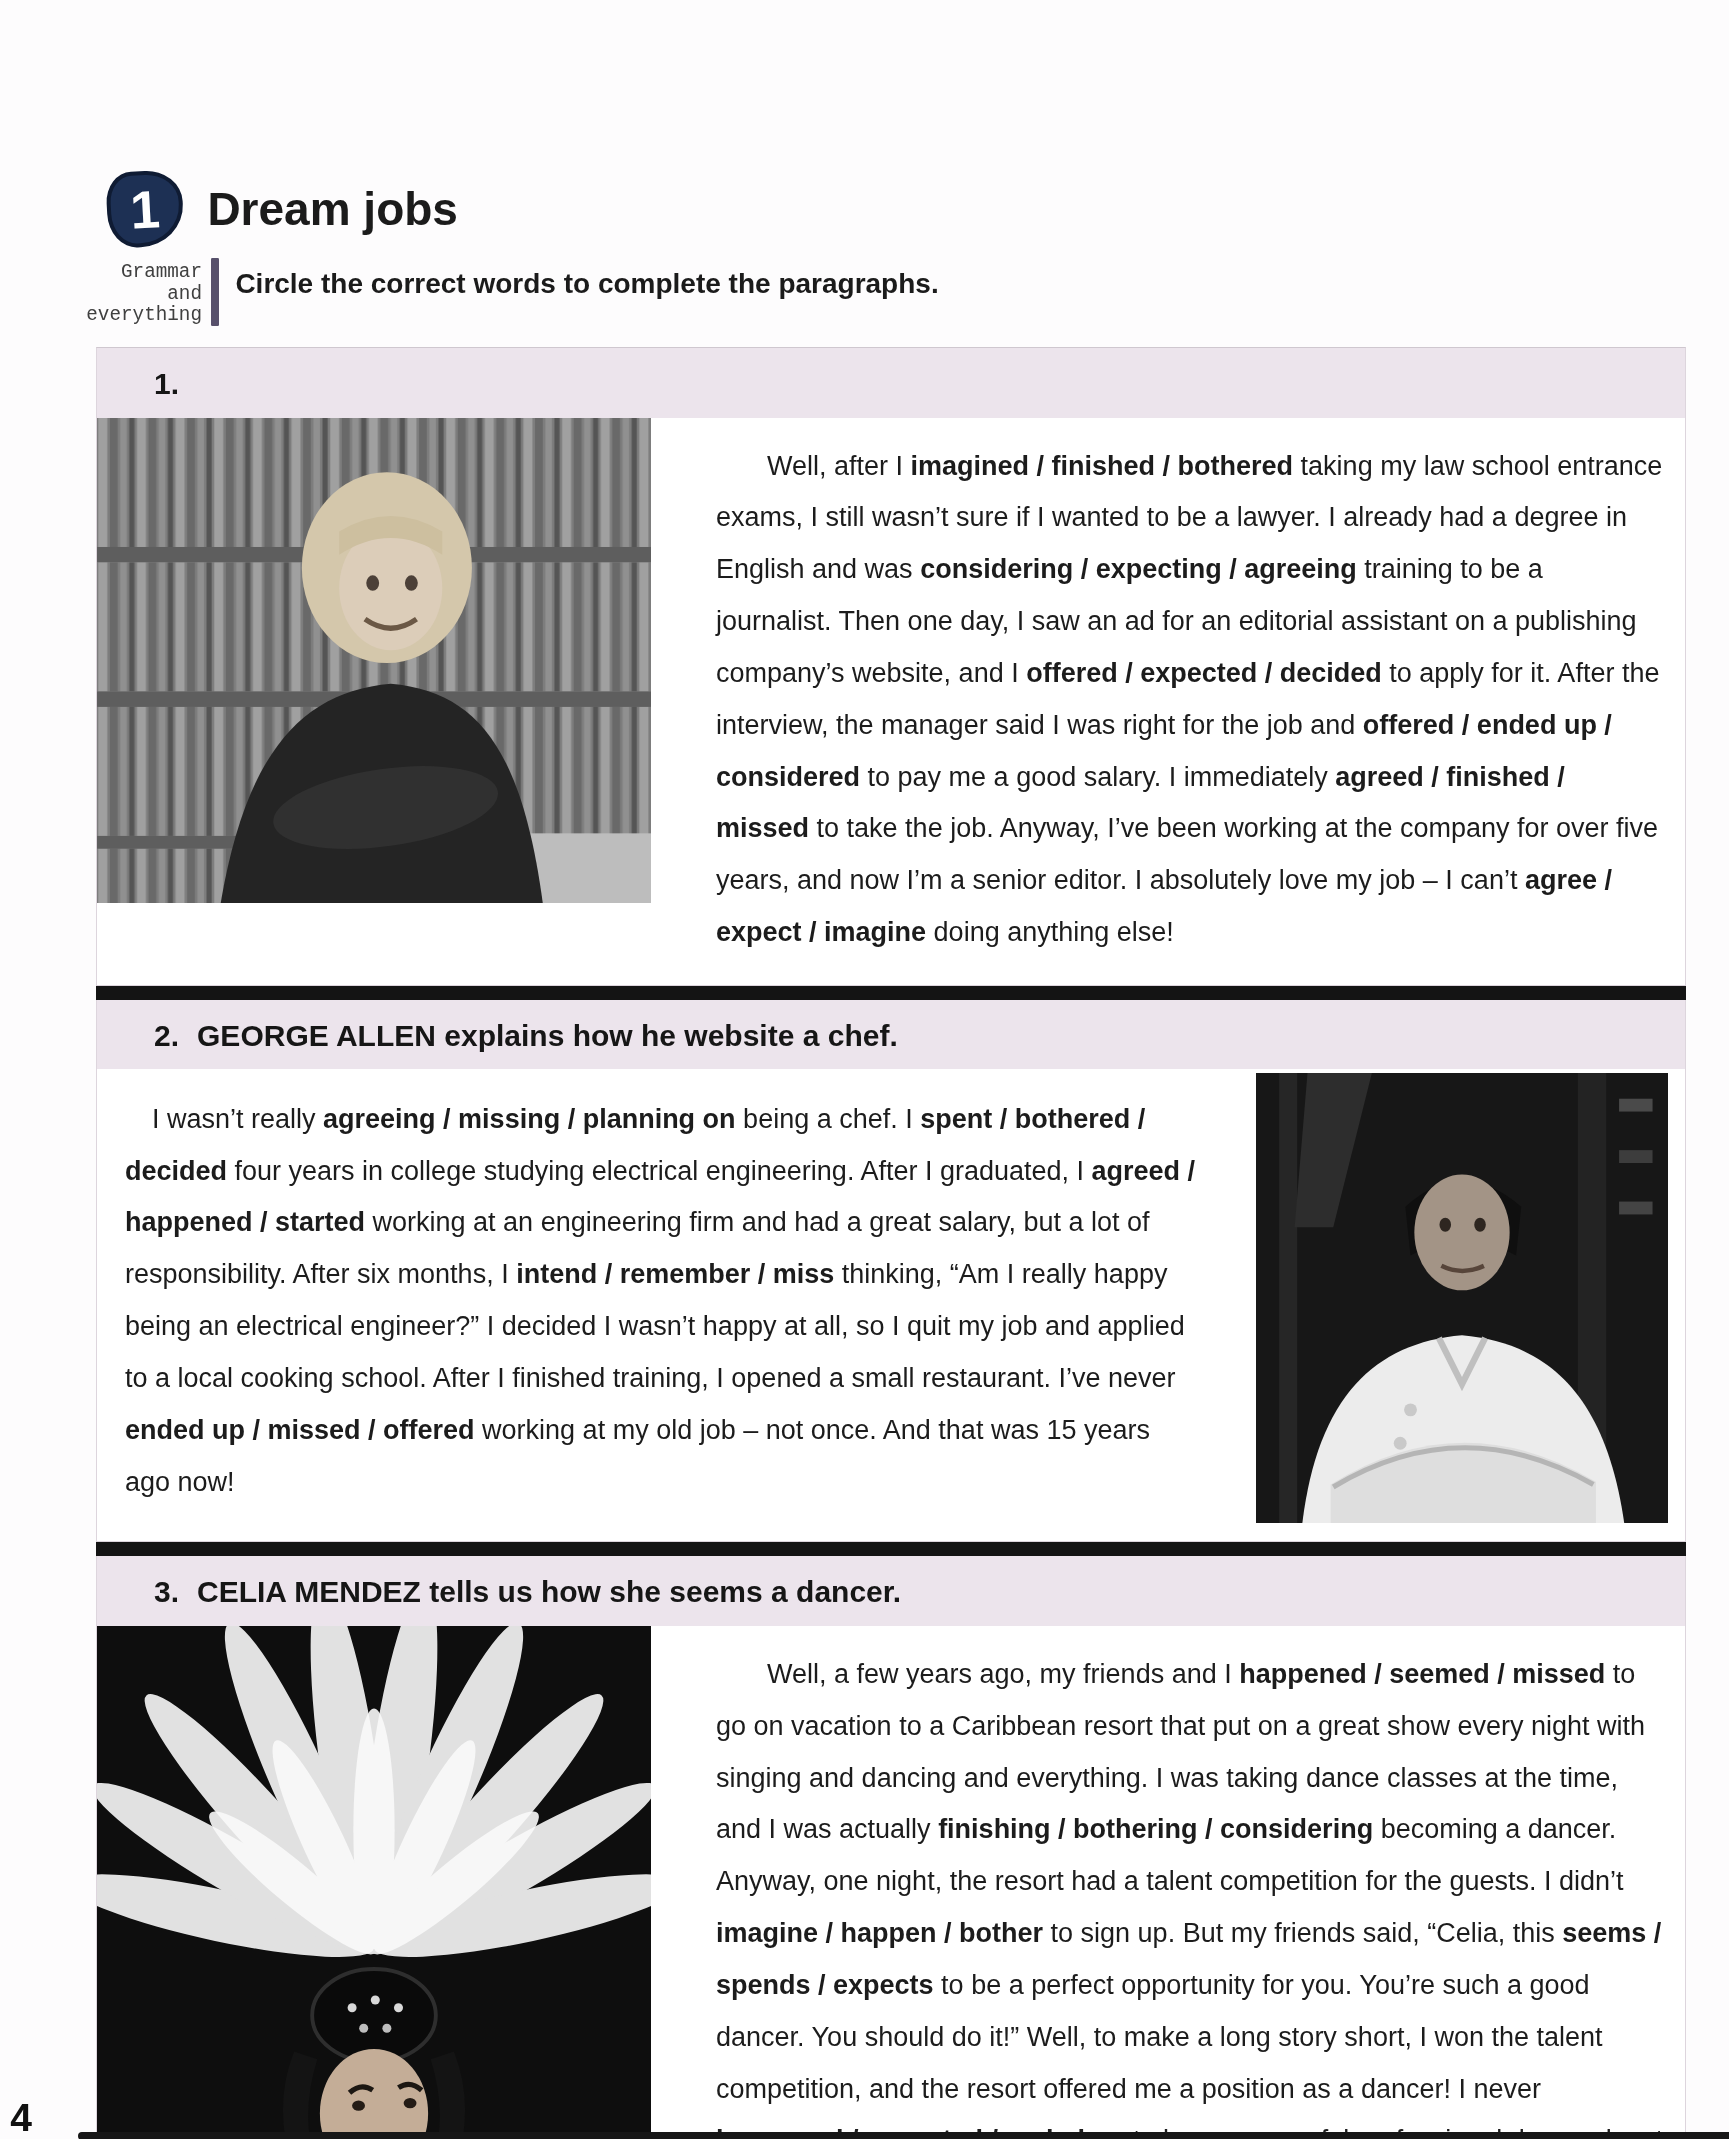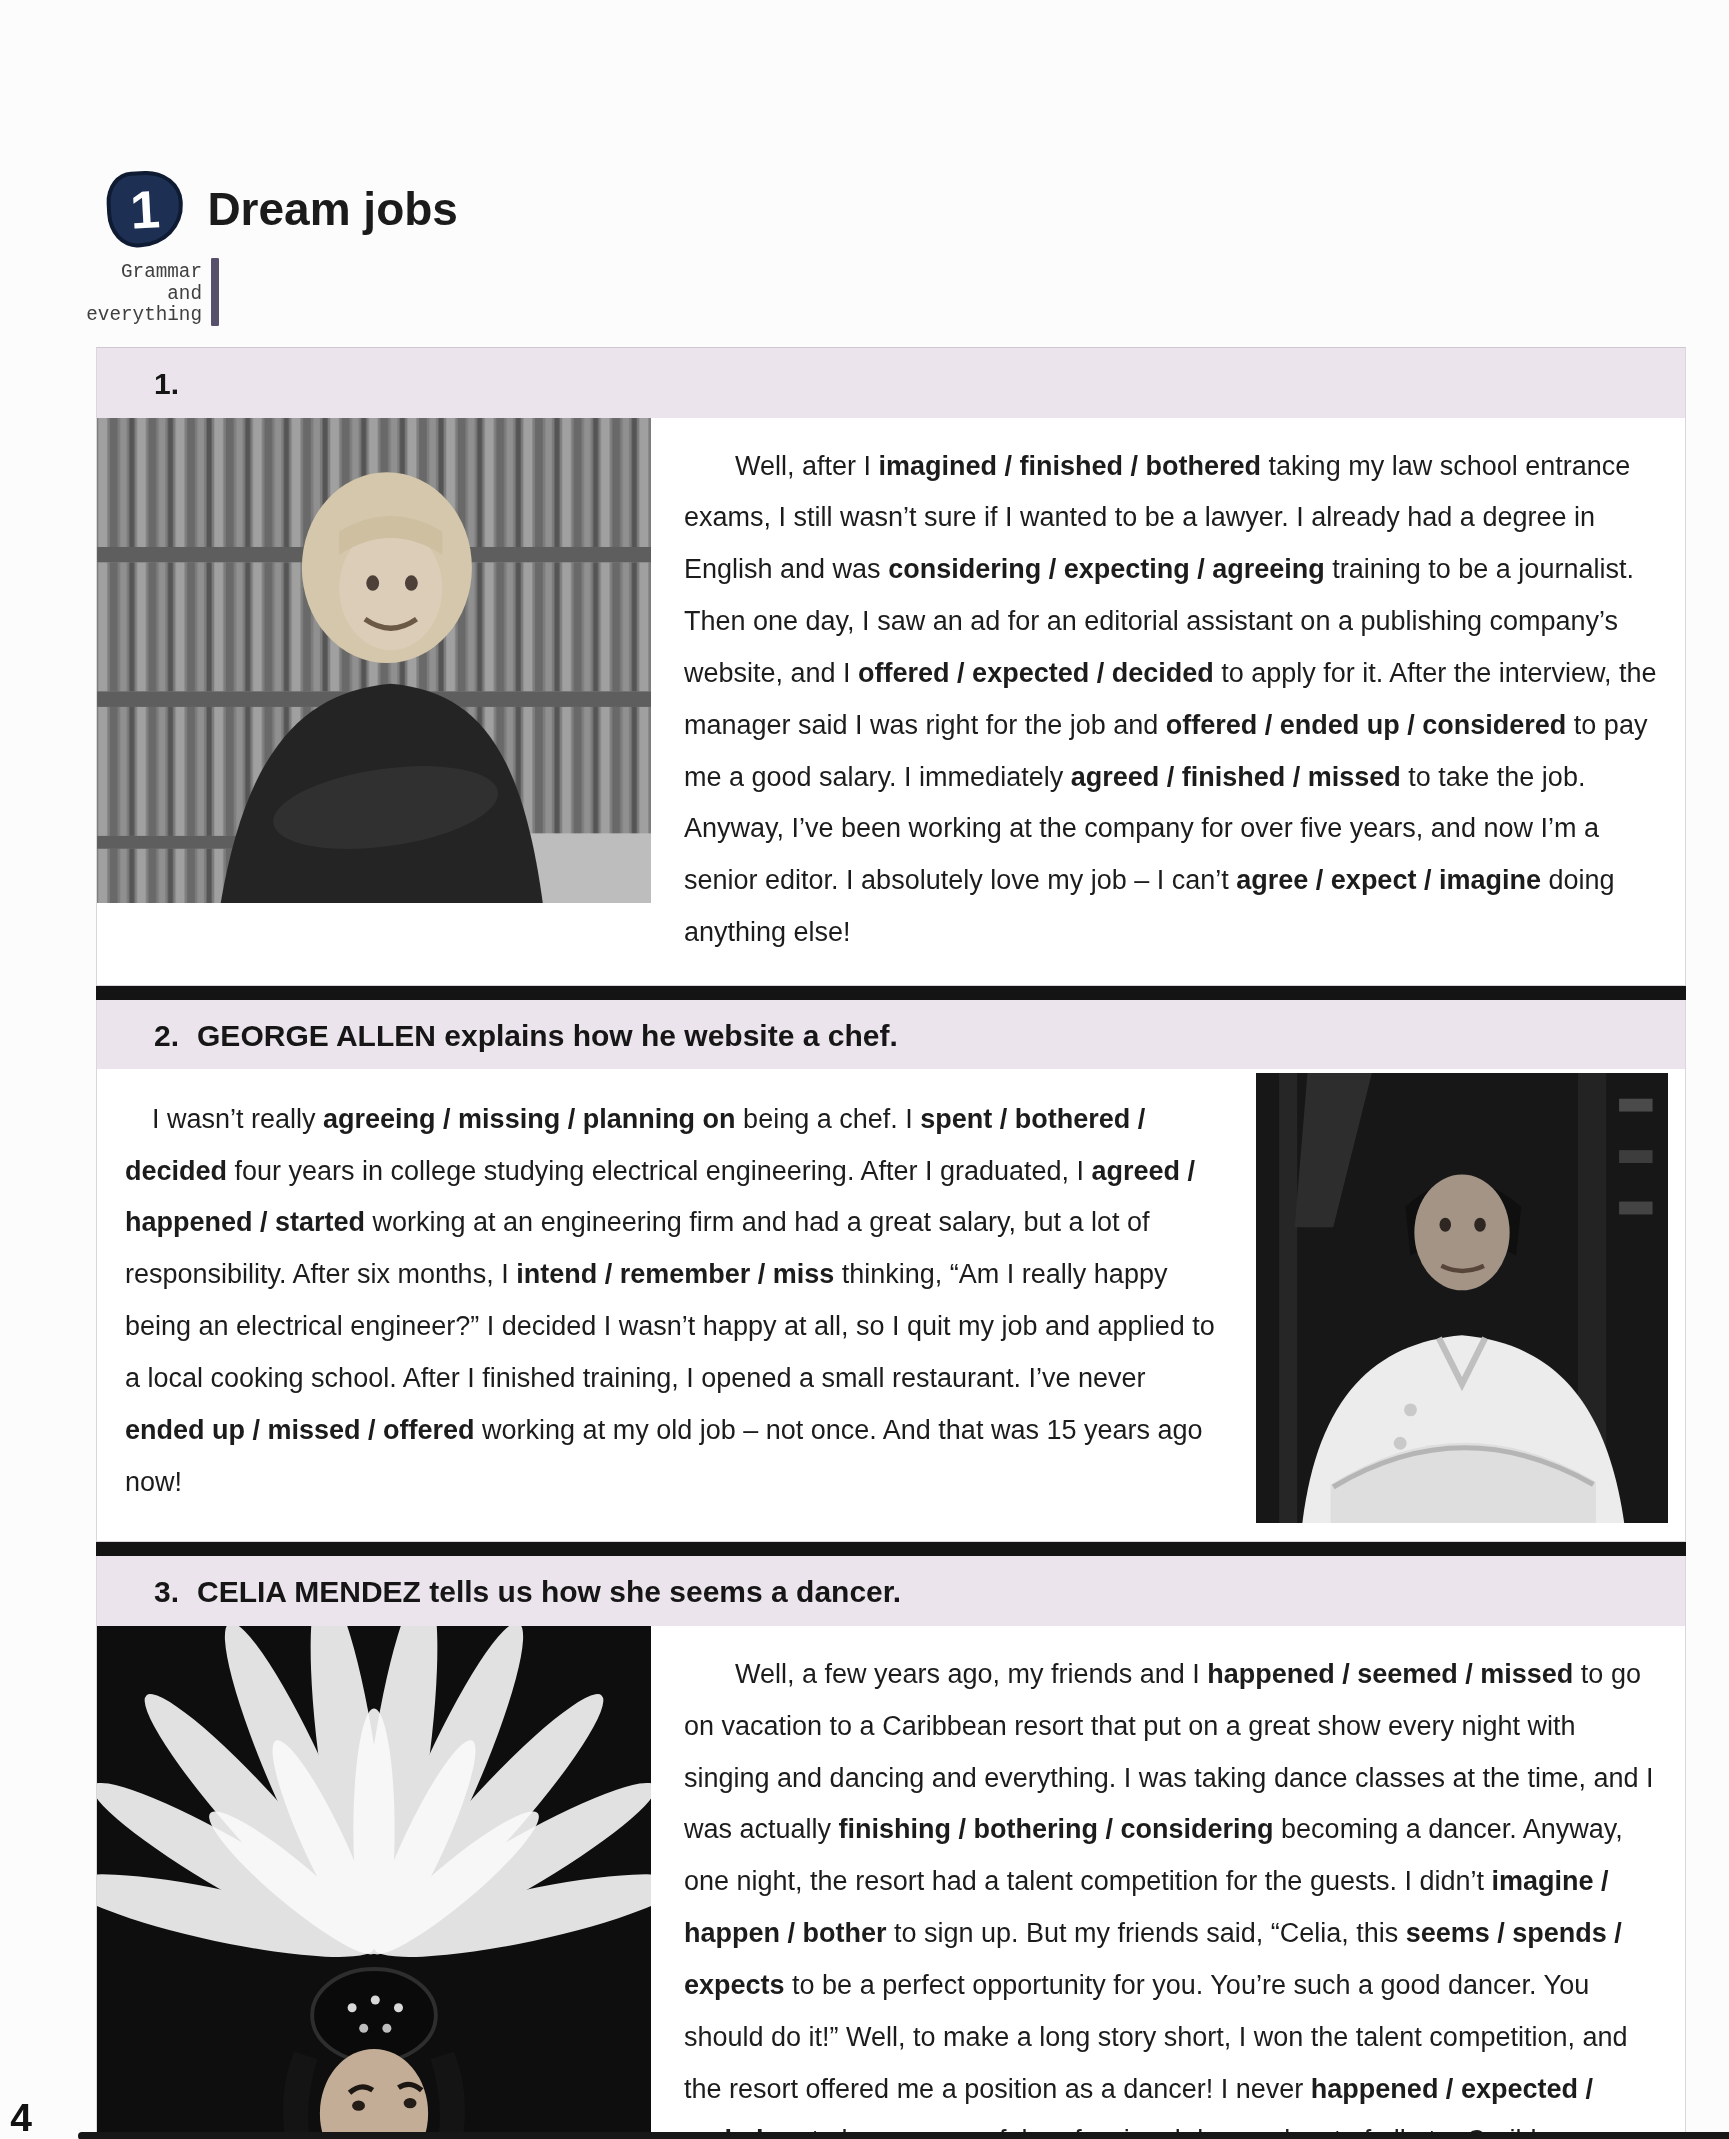--- a/index.html
+++ b/index.html
@@ -71,21 +71,21 @@
   .circled { position:relative; display:inline-block; padding:0 14px; margin:0 5.1px; }
   .circled::before {
     content:""; position:absolute; inset:-9px -5.1px -13px -5.1px;
     border:4.5px solid #161616;
     border-radius:48% 52% 50% 50% / 62% 58% 52% 56%;
   }
   .circled::after {
     content:""; position:absolute; left:6%; right:12%; bottom:-33px; height:11px;
     background:#131313; border-radius:1.9px;
   }
-  .ex-content { display:flex; align-items:flex-start; }
+  .ex-content { display:flex; align-items:flex-start;gap:32px; }
   .ex-text { font-size:27px; line-height:1.92; color:#1c1c1c; }
   .ex-text p { margin:0; }
   .indent-lg p { text-indent:51px; }
   .indent-sm p { text-indent:27px; }
   .b { font-weight:700; }
 
   .photo { flex:none; background:#777; overflow:hidden; }
   .photo svg { display:block; width:100%; height:100%; }
   .ex1 .photo { width:554px; height:485px; }
   .ex1 .ex-text { padding:23px 22px 26px 33px; }
@@ -111,20 +111,21 @@
     <div class="section-title">Dream jobs</div>
   </div>
 
   <div class="skill-row">
     <div class="skill-label">
       <span>Grammar</span>
       <span>and</span>
       <span>everything</span>
     </div>
     <div class="skill-bar"></div>
+    <div class="instruction">Circle the correct words to complete the paragraphs.</div>
   </div>
 
   <div class="exercises">
 
     <section class="exercise ex1 first">
       <div class="ex-band">
         <span class="ex-number">1.</span>
       </div>
       <div class="ex-content">
         <div class="photo" role="img" aria-label="Black-and-white photo of Leigh Hudson smiling in front of library bookshelves">

